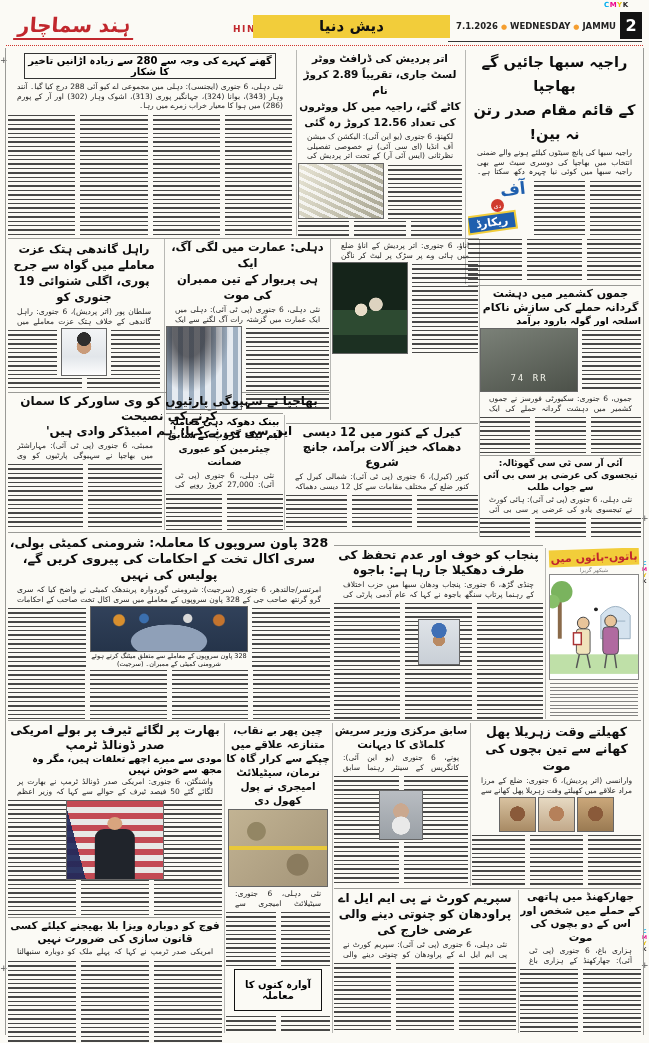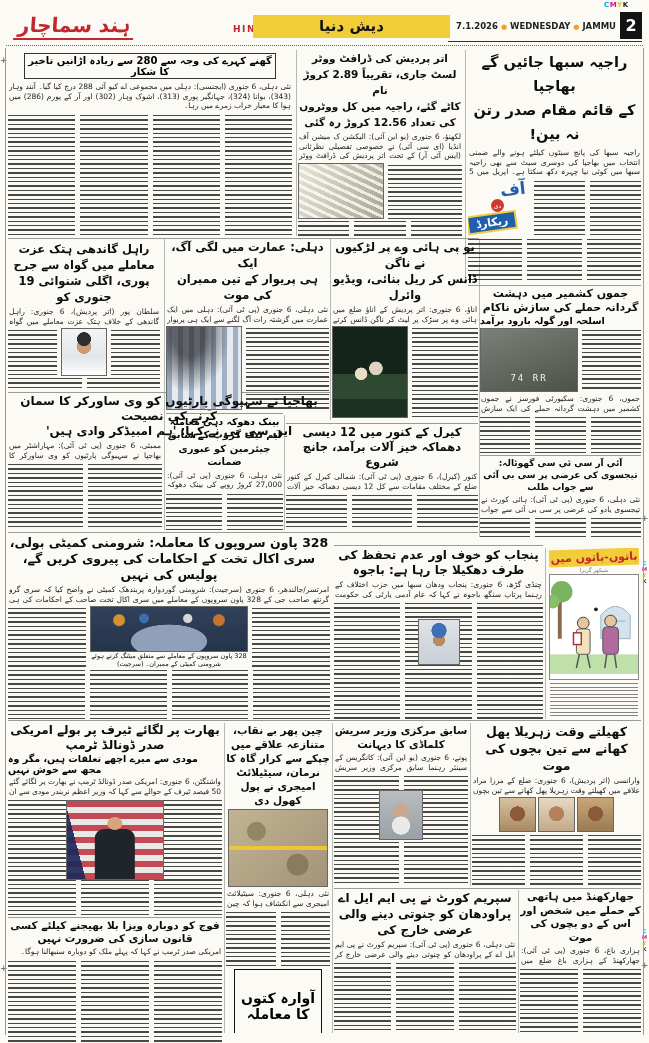--- a/index.html
+++ b/index.html
@@ -13,44 +13,44 @@
   .dateline .dot{color:#f59e2f;font-size:7px;padding:0 3px;}
   .pagebox{position:absolute;left:620px;top:12px;width:22px;height:27px;background:#131313;color:#fff;font-weight:bold;font-size:16px;text-align:center;line-height:27px;}
   .cmyk-top{position:absolute;left:604px;top:1px;font-size:7px;font-weight:bold;letter-spacing:.5px;}
   .reddots{position:absolute;left:6px;top:45px;width:637px;border-top:1.5px dotted #d0342c;}
   .dthr{position:absolute;left:448px;top:41px;width:194px;height:1px;background:#333;}
   
   .vr{position:absolute;width:1px;background:#b8b8b4;}
   .hr{position:absolute;height:1px;background:#9a9a96;}
   .blk{position:absolute;display:flex;flex-direction:column;overflow:hidden;}
   .h{font-weight:bold;color:#0c0c0c;text-align:center;white-space:pre-line;flex:none;}
-  .sh{font-size:9.5px;font-weight:bold;text-align:left;flex:none;}
+  .sh{font-size:9.5px;font-weight:bold;text-align:right;flex:none;}
   .subbox{border:1px solid #333;font-size:10px;font-weight:bold;text-align:center;padding:1px 2px;margin:3px 16px 1px;flex:none;}
   .kick{font-size:9.5px;font-weight:bold;text-align:center;margin:1px 0;flex:none;}
-  .ld{font-size:7.5px;line-height:9.5px;text-align:justify;color:#1c1c1c;margin:2px 1px;max-height:29px;overflow:hidden;flex:none;}
+  .ld{font-size:7.5px;line-height:9.5px;text-align:justify;color:#1c1c1c;margin:2px 9px;max-height:29px;overflow:hidden;flex:none;}
   .fx{display:flex;gap:5px;flex:1;min-height:8px;overflow:hidden;}
   .fc{flex:1;margin-top:2px;background:repeating-linear-gradient(to bottom,rgba(32,32,32,.82) 0 1.4px,transparent 1.4px 4.4px);}
   .fcl{margin:2px 3px 0;background:repeating-linear-gradient(to bottom,rgba(70,70,70,.65) 0 1px,transparent 1px 3.6px);}
   .row{display:flex;gap:4px;flex:none;}
   .ph{border:1px solid #666;flex:none;position:relative;overflow:hidden;}
   .cap{font-size:6.5px;line-height:8px;text-align:center;color:#111;}
   .bw{position:relative;flex:1;}
   .bw>.fx{position:absolute;inset:0;}
   .ph.ctr{position:absolute;left:50%;transform:translateX(-50%);}
   .phl{position:absolute;left:0;right:0;bottom:8px;text-align:center;color:#f3f3ea;font-family:"DejaVu Sans Mono",monospace;font-size:9px;letter-spacing:2px;}
   
   .badge{width:62px;height:56px;position:relative;flex:none;}
   .badge .b1{position:absolute;right:4px;top:0;color:#1f5fae;font-size:17px;font-weight:bold;transform:rotate(-6deg);}
   .badge .b2{position:absolute;right:26px;top:20px;width:13px;height:13px;border-radius:50%;background:#d03a2e;color:#fff;font-size:6px;line-height:13px;text-align:center;}
   .badge .b3{position:absolute;left:1px;bottom:5px;background:#1f5fae;color:#fff;font-size:11px;font-weight:bold;padding:1px 7px;transform:rotate(-8deg);box-shadow:0 0 0 2px #f2cd3a;}
   
   .ctitle{background:#f2cd3a;color:#c1272d;font-weight:bold;font-size:11px;text-align:center;padding:2px 0;margin:1px 2px;transform:rotate(-2deg);flex:none;}
   .cbyline{font-size:5.5px;color:#777;text-align:center;flex:none;}
   .cart{border:1px solid #888;margin:1px 2px;flex:none;background:#fff;}
-  .dogsbox{border:1px solid #111;margin:3px 8px;padding:20px 1px;font-weight:bold;font-size:14px;text-align:center;flex:none;}
+  .dogsbox{border:1px solid #111;margin:3px 8px;padding:9px 1px;font-weight:bold;font-size:10px;text-align:center;flex:none;}
   .fig{position:absolute;left:50%;bottom:0;transform:translateX(-50%);width:42%;height:64%;background:#20242b;border-radius:9px 9px 0 0;}
   .fig::after{content:"";position:absolute;top:-12px;left:50%;transform:translateX(-50%);width:15px;height:13px;border-radius:50%;background:#d8a47e;}
   .mark{position:absolute;color:#555;font-size:9px;}
   .cmyk-side{position:absolute;font-size:5px;font-weight:bold;line-height:6px;text-align:center;}
 </style>
 </head>
 <body>
 
 <div class="page">
 
@@ -195,22 +195,20 @@
     <div class="kick">بینک دھوکہ دہی معاملہ</div>
     <div class="h" style="font-size:10px;line-height:13.5px">ایم ٹیک گروپ کے سابق چیئرمین کو عبوری ضمانت</div>
     <p class="ld" style="max-height:19px">نئی دہلی، 6 جنوری (پی ٹی آئی): 27,000 کروڑ روپے کی بینک دھوکہ دہی سے جڑے منی لانڈرنگ معاملے میں عدالت نے عبوری ضمانت دی۔</p>
     <div class="fx">
         <div class="fc"></div>
         <div class="fc"></div>
       </div>
   </article>
 
   <article class="blk" style="left:332px;top:239px;width:146px;height:181px">
-    <div class="h" style="font-size:11.5px;line-height:16px">یو پی ہائی وے پر لڑکیوں نے ناگن
-ڈانس کر ریل بنائی، ویڈیو وائرل</div>
     <p class="ld" style="max-height:19px">اناؤ، 6 جنوری: اتر پردیش کے اناؤ ضلع میں ہائی وے پر سڑک پر لیٹ کر ناگن ڈانس کرتے ہوئے ریل بنانے کا ویڈیو وائرل ہو گیا۔ پولیس نے جانچ شروع کر دی ہے۔</p>
     <div class="row" style="height:92px">
       <div class="fx">
           <div class="fc"></div>
         </div>
       <div class="ph" style="width:74px;height:90px;background:radial-gradient(circle at 38% 52%,#e8ddc8 0 9%,transparent 10%),radial-gradient(circle at 58% 46%,#ddd3c0 0 10%,transparent 11%),linear-gradient(#15241a 0 52%,#2d4a31 52% 80%,#1c3022 80%)"></div>
     </div>
     <div class="fx"></div>
   </article>
 

